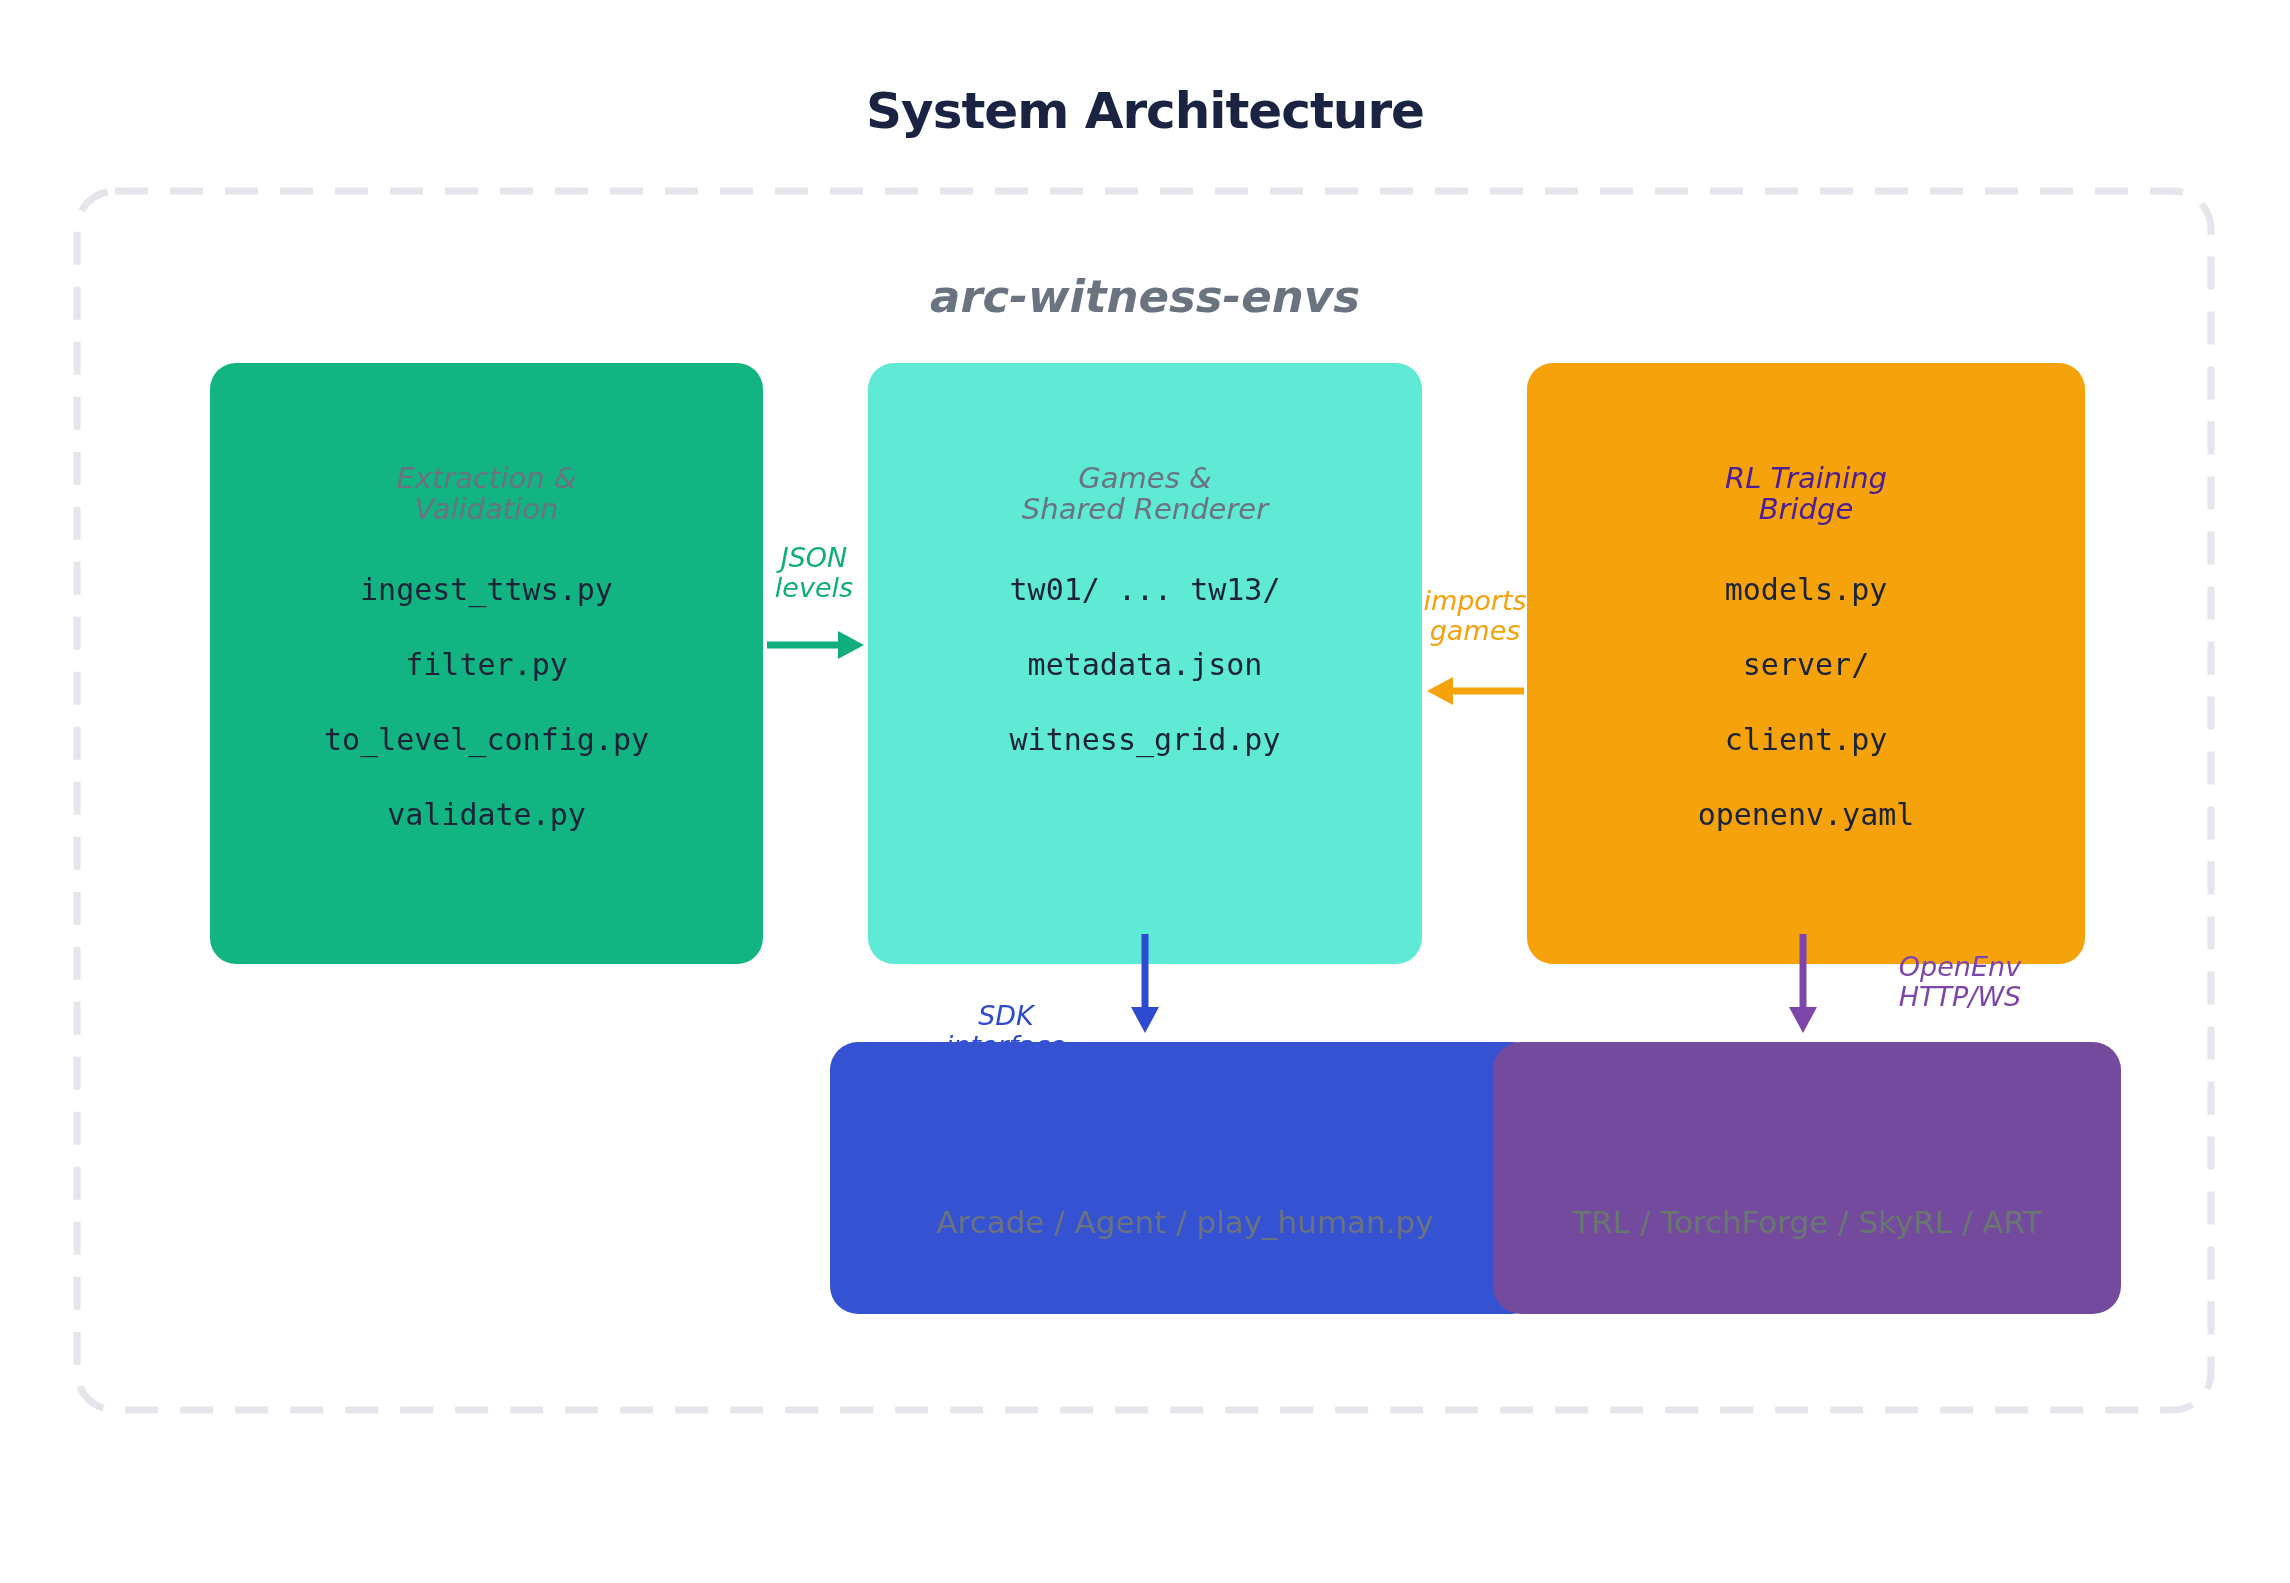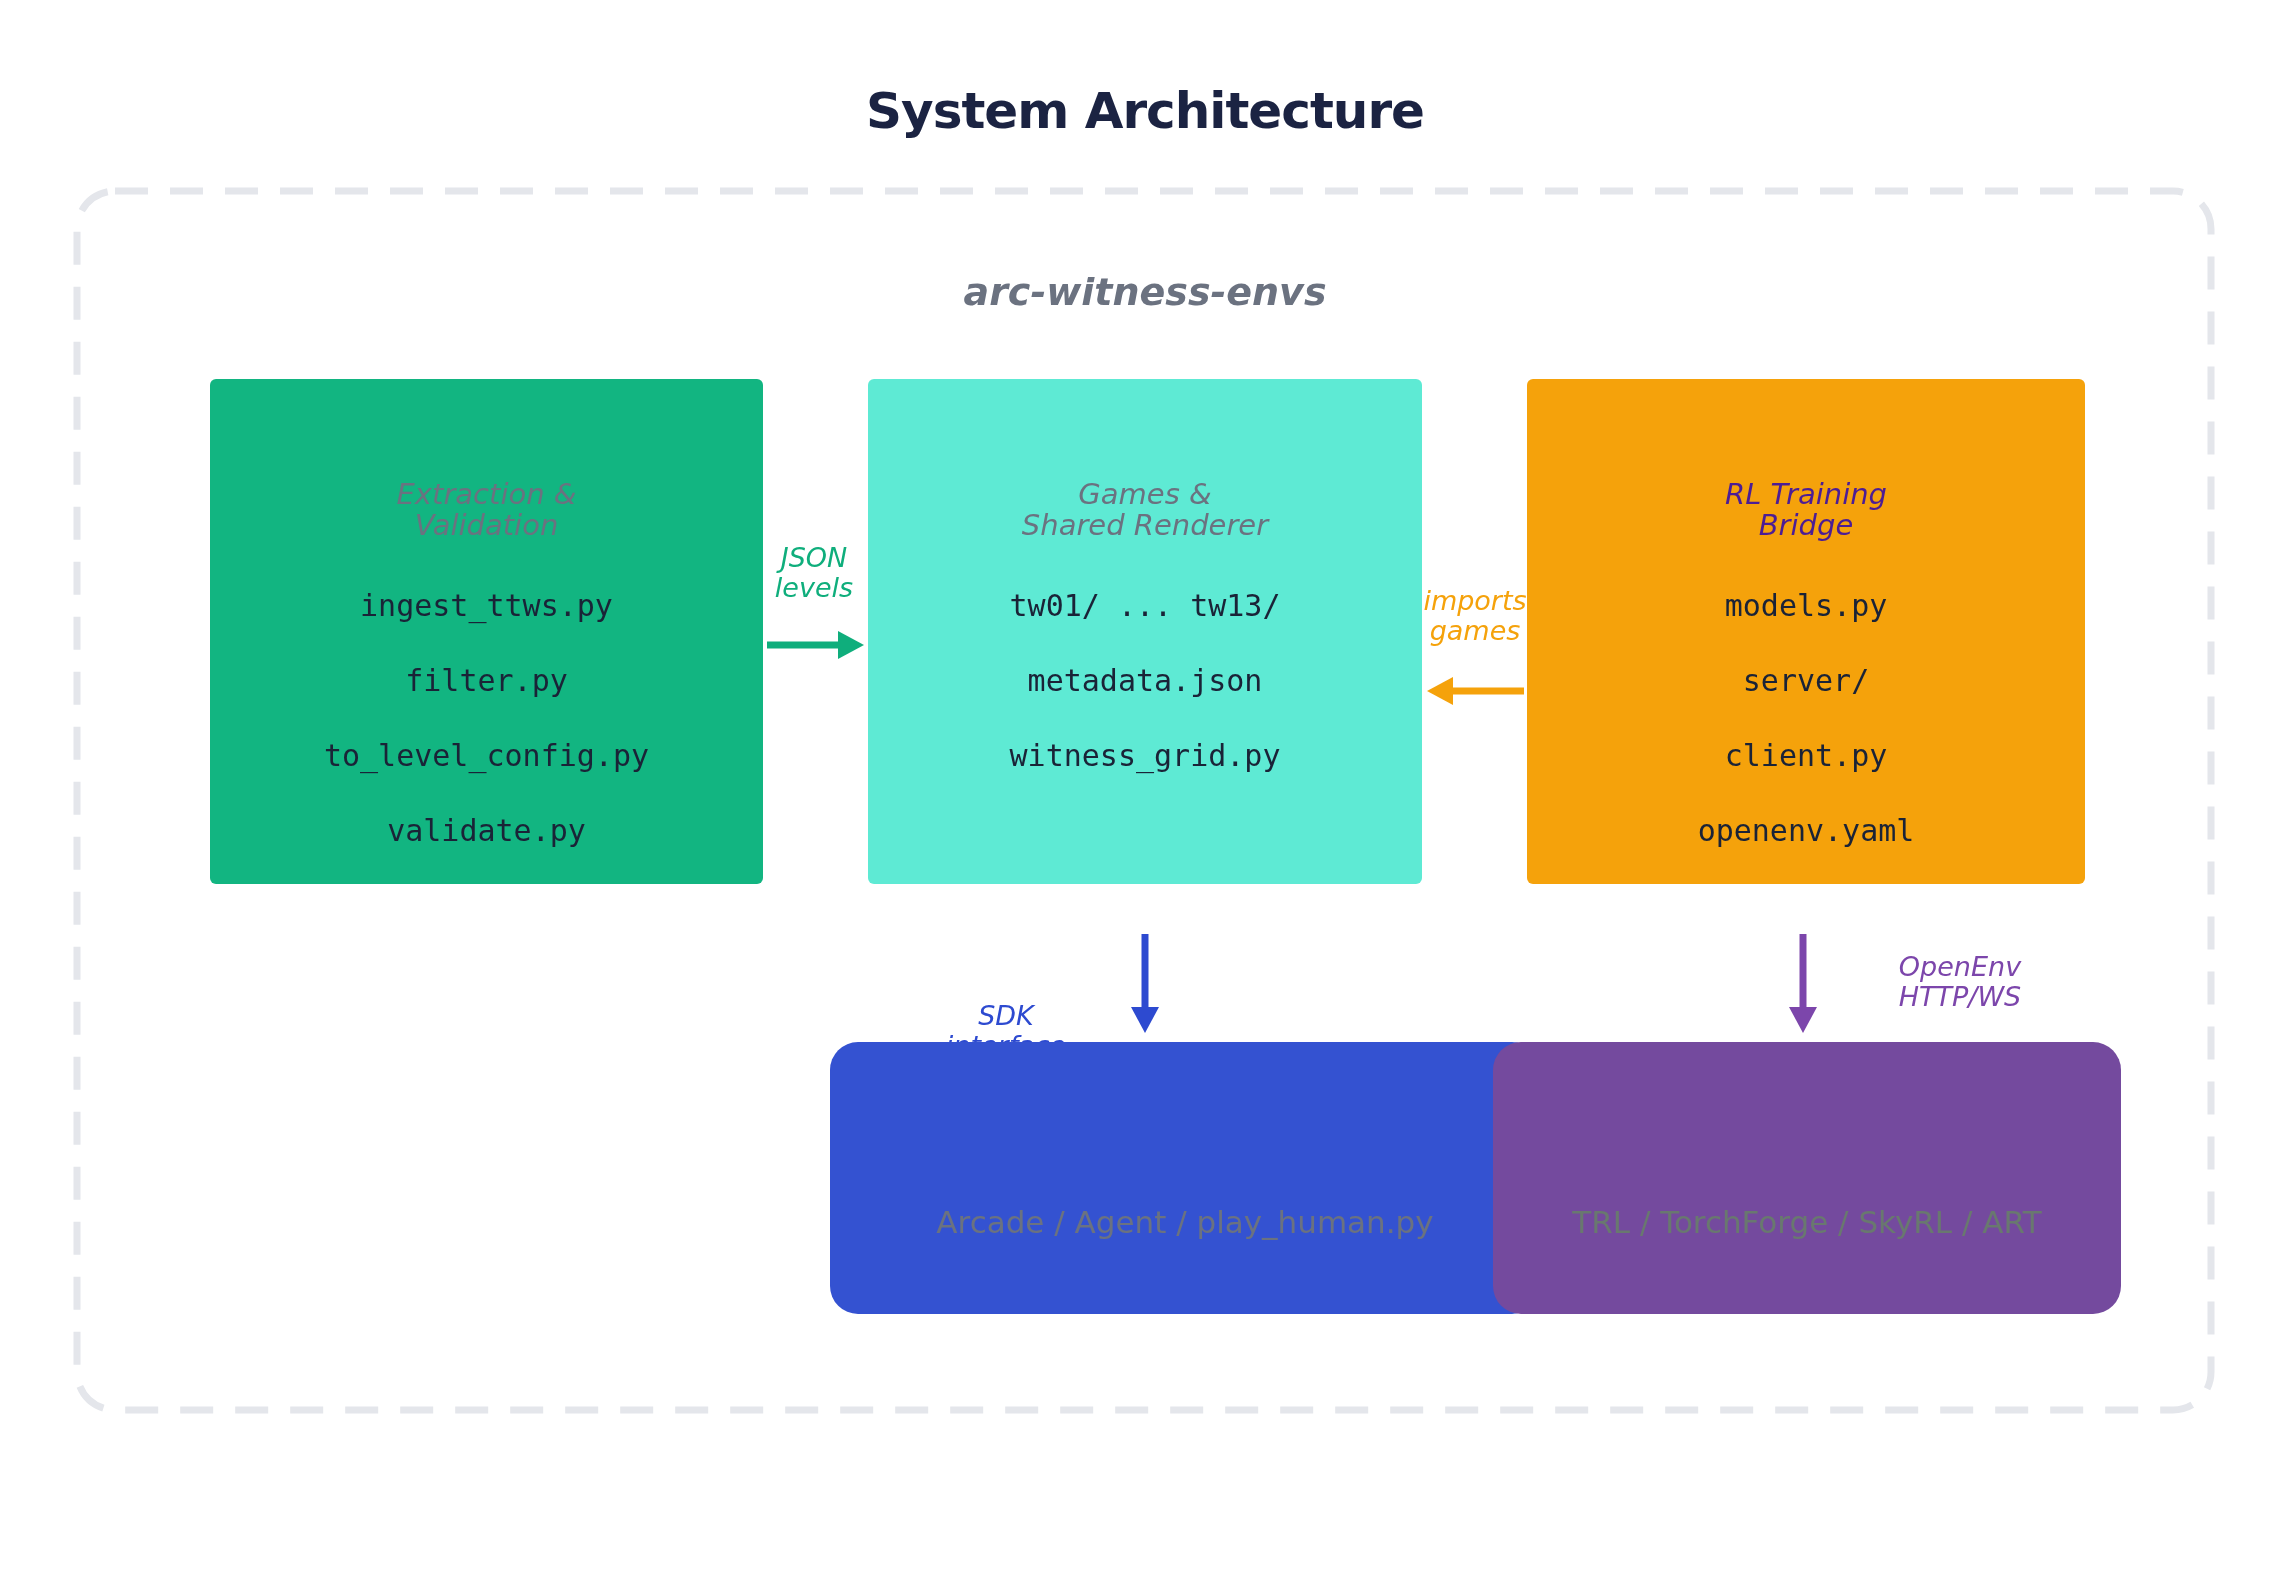--- a/index.html
+++ b/index.html
@@ -25,30 +25,30 @@
     position: absolute;
     left: 0; top: 0;
     width: 2290px; height: 1583px;
     pointer-events: none;
   }
 
   .container-label {
     position: absolute;
     left: 0; right: 0; top: 270px;
     text-align: center;
-    font-size: 38px;
+    font-size: 45px;
     font-weight: 700;
     font-style: italic;
   }
 
   .box {
     position: absolute;
-    top: 379px;
-    height: 505px;
-    border-radius: 6px;
+    top: 363px;
+    height: 601px;
+    border-radius: 26px;
   }
   .box-extraction { left: 210px; width: 553px; }
   .box-games      { left: 868px; width: 554px; }
   .box-rl         { left: 1527px; width: 558px; }
 
   .box-heading {
     position: absolute;
     left: 0; right: 0; top: 100px;
     text-align: center;
     font-size: 29px;

